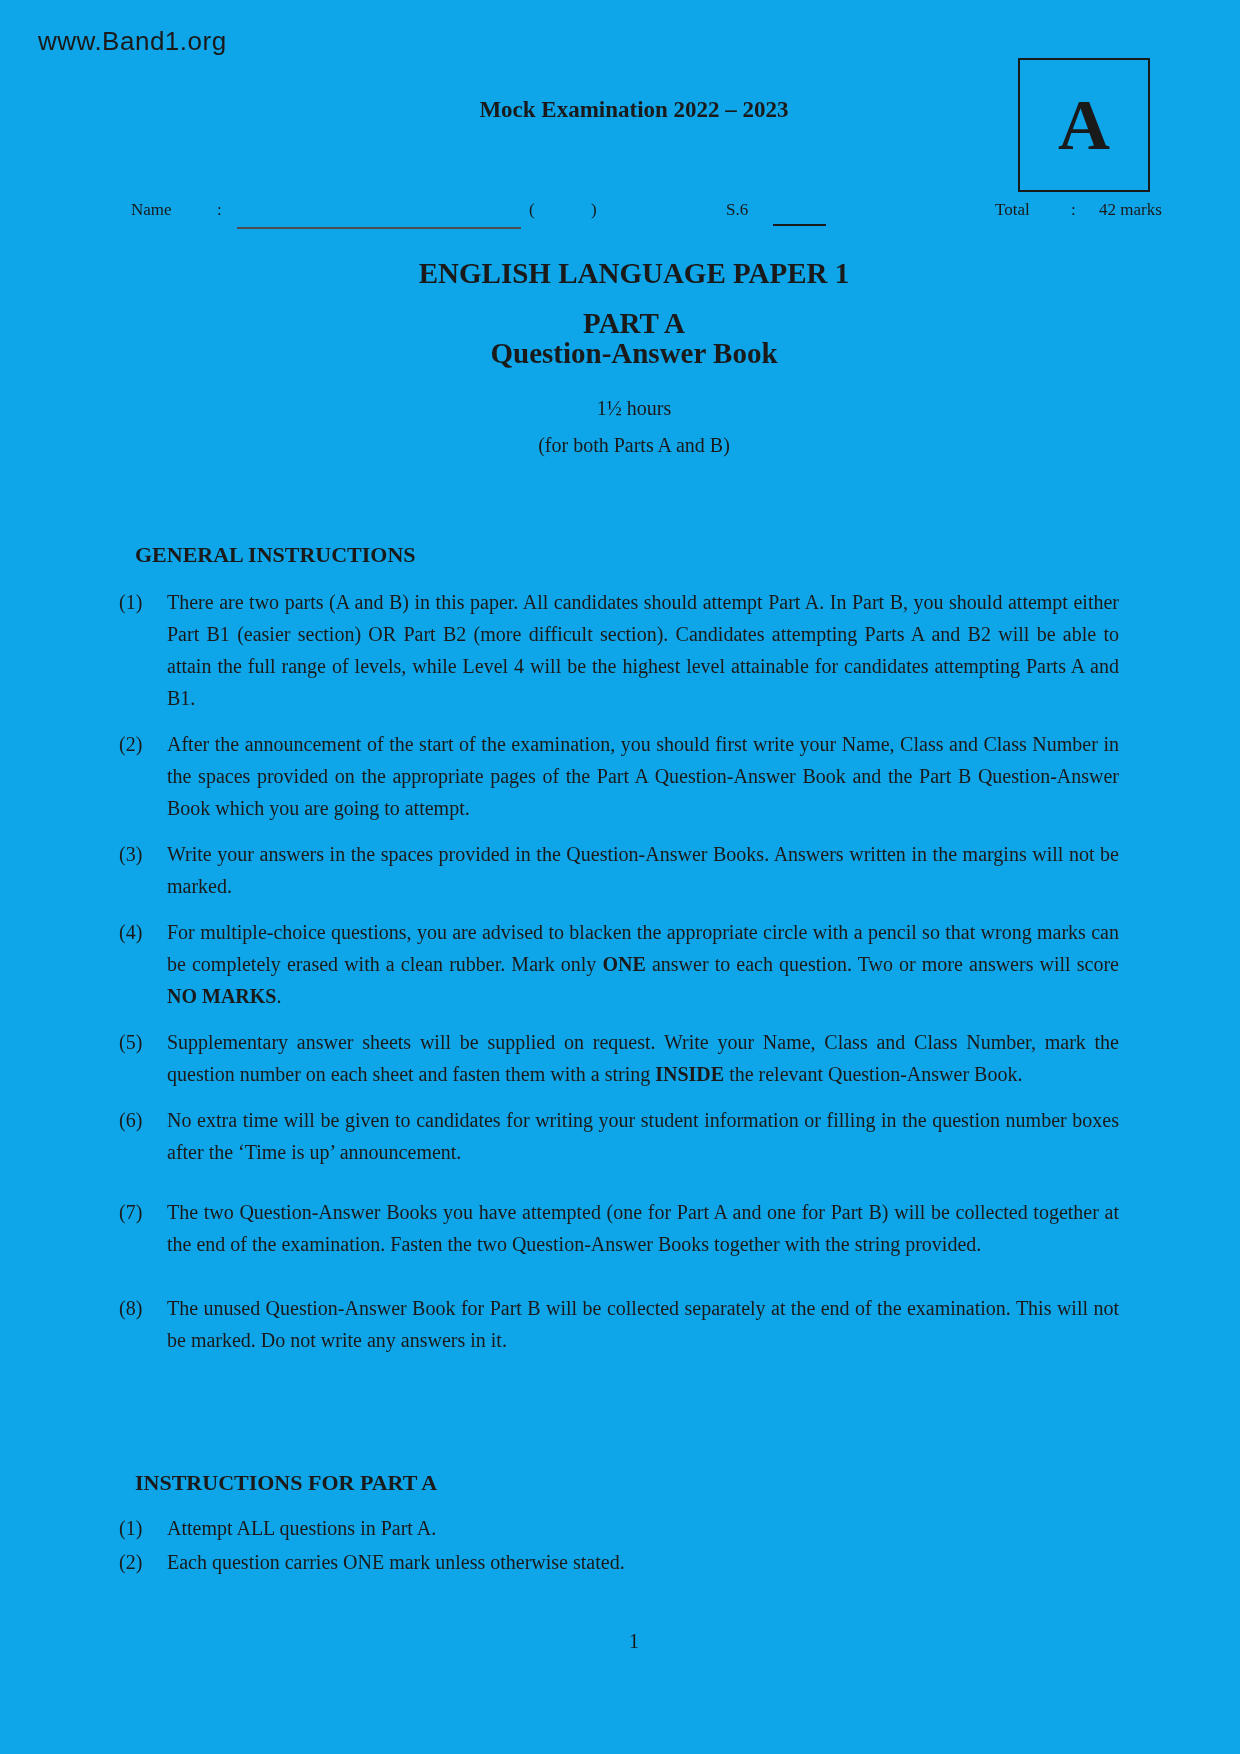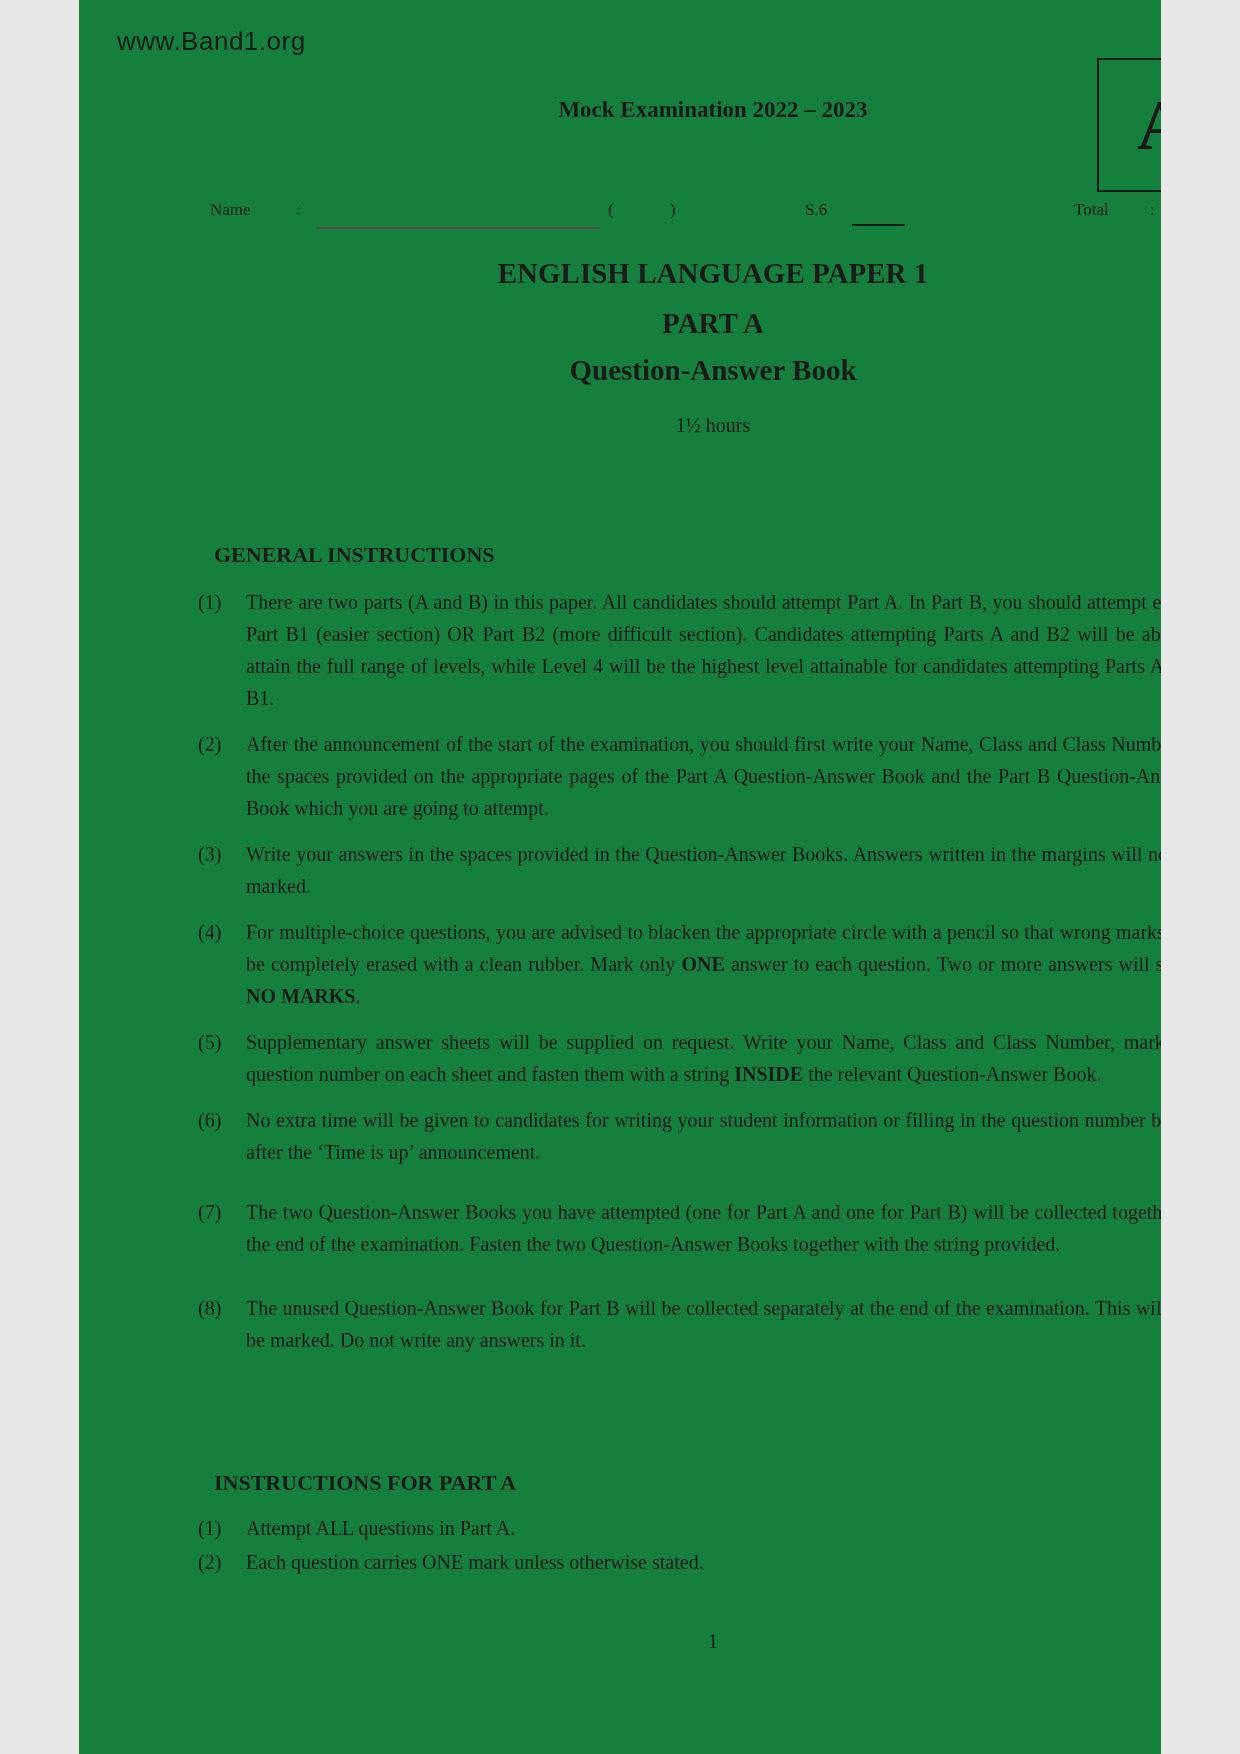--- a/index.html
+++ b/index.html
@@ -1,20 +1,20 @@
 <!DOCTYPE html>
 <html><head>
 <meta charset="utf-8">
 <style>
   html,body { margin:0; padding:0; background:#e8e8e8; }
   .page {
     position:relative;
-    width:1082px; height:1754px;
+    width:1240px; height:1754px;
     margin:0 auto;
-    background:#15803d;
+    background:#0ea5e9;
     font-family:"Liberation Serif", serif;
     color:#1a1a1a;
     overflow:hidden;
   }
   
   .site {
     position:absolute; left:38px; top:26px;
     font-family:"Liberation Sans", sans-serif;
     font-size:26px; letter-spacing:0.5px;
   }
@@ -47,21 +47,21 @@
     position:absolute; left:773px; top:0; width:53px; height:24px;
     border-bottom:2px solid #1a1a1a;
   }
   .sr-total  { left:995px; }
   .sr-tcolon { left:1071px; }
   .sr-tvalue { left:1099px;text-align:right; }
   
   .title-block { position:absolute; left:119px; top:258px; width:1030px; text-align:center; }
   .tb-main { font-size:29px; font-weight:bold; line-height:30px; }
   .tb-part { margin-top:20px; }
-  .tb-book { margin-top:17px; }
+  .tb-book { }
   .tb-sub  { font-size:20px; line-height:25px; }
   .tb-duration { margin-top:28px; }
   .tb-scope    { margin-top:12px; }
   
   .section { position:absolute; left:119px; width:1000px; }
   .sec-gi { top:543px; }
   .sec-pa { top:1471px; }
   .sec-heading { font-size:22px; font-weight:bold; line-height:24px;margin-left:16px; }
   .sec-gi .items { margin-top:19px; }
   .sec-pa .items { margin-top:18px; }
@@ -105,20 +105,21 @@
     <span class="sr sr-total">Total</span>
     <span class="sr sr-tcolon">:</span>
     <span class="sr sr-tvalue">42 marks</span>
   </div>
 
   <div class="title-block">
     <div class="tb-main">ENGLISH LANGUAGE PAPER 1</div>
     <div class="tb-main tb-part">PART A</div>
     <div class="tb-main tb-book">Question-Answer Book</div>
     <div class="tb-sub tb-duration">1½ hours</div>
+    <div class="tb-sub tb-scope">(for both Parts A and B)</div>
   </div>
 
   <div class="section sec-gi">
     <div class="sec-heading">GENERAL INSTRUCTIONS</div>
     <div class="items">
         <div class="inst-item">
           <span class="inst-num">(1)</span>
           <span class="inst-text"><span>There are two parts (A and B) in this paper. All candidates should attempt Part A. In Part B, you should attempt either Part B1 (easier section) OR Part B2 (more difficult section). Candidates attempting Parts A and B2 will be able to attain the full range of levels, while Level 4 will be the highest level attainable for candidates attempting Parts A and B1.</span></span>
         </div>
         <div class="inst-item">

